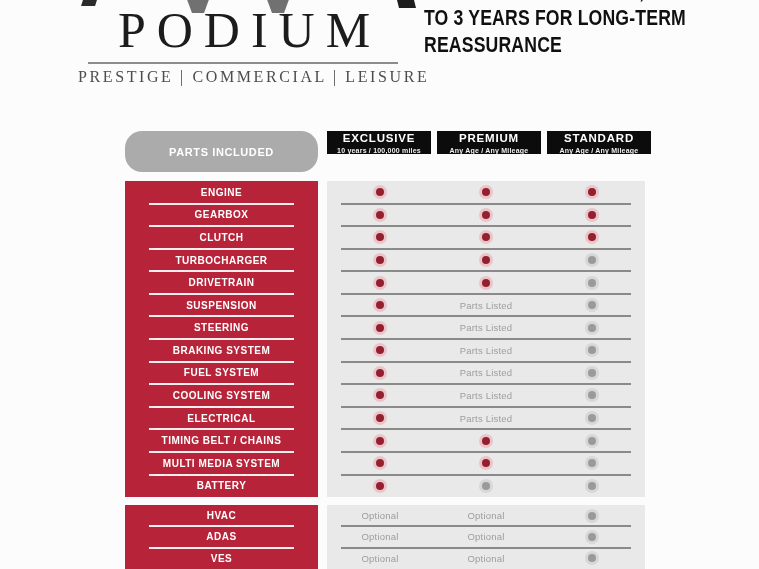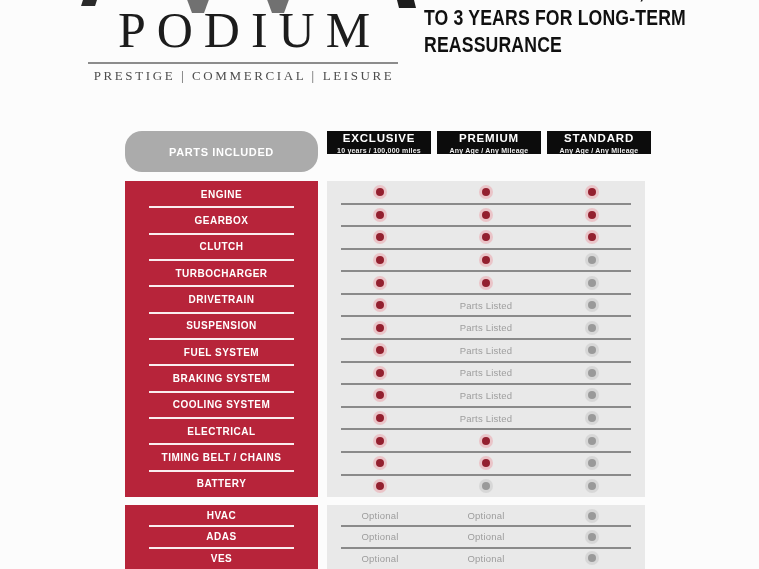--- a/index.html
+++ b/index.html
@@ -19,21 +19,21 @@
   .remnant.gray-b{left:175px;width:30px;height:13px;background:#717171;
     clip-path:polygon(14% 0,86% 0,70% 100%,30% 100%);}
   .logo-text{
     position:absolute;left:0;top:2px;width:312px;text-align:center;
     font-family:"Liberation Serif",serif;font-size:50px;line-height:56px;
     color:#1c1c1c;letter-spacing:11px;text-indent:11px;white-space:nowrap;
   }
   .logo-divider{position:absolute;left:0;top:62px;width:310px;height:2px;background:#8c8c8c;}
   .logo-tagline{
     position:absolute;left:-10px;top:68px;width:332px;text-align:center;
-    font-family:"Liberation Serif",serif;font-size:13px;color:#4d4d4d;
+    font-family:"Liberation Serif",serif;font-size:16px;color:#4d4d4d;
     letter-spacing:2.6px;white-space:nowrap;
   }
   .hero-heading{
     position:absolute;left:424px;top:-22px;width:420px;
     font-weight:bold;font-size:21.5px;line-height:27px;color:#101010;
     transform:scaleX(0.82);transform-origin:left top;
     letter-spacing:0.2px;white-space:nowrap;
   }
   
   .parts-header{
@@ -122,33 +122,39 @@
         <div class="part-row">
     <span class="part-label">TURBOCHARGER</span>
   </div>
         <div class="part-row">
     <span class="part-label">DRIVETRAIN</span>
   </div>
         <div class="part-row">
     <span class="part-label">SUSPENSION</span>
   </div>
         <div class="part-row">
+    <span class="part-label">STEERING</span>
+  </div>
+        <div class="part-row">
+    <span class="part-label">BRAKING SYSTEM</span>
+  </div>
+        <div class="part-row">
     <span class="part-label">FUEL SYSTEM</span>
   </div>
         <div class="part-row">
-    <span class="part-label">BRAKING SYSTEM</span>
-  </div>
-        <div class="part-row">
     <span class="part-label">COOLING SYSTEM</span>
   </div>
         <div class="part-row">
     <span class="part-label">ELECTRICAL</span>
   </div>
         <div class="part-row">
     <span class="part-label">TIMING BELT / CHAINS</span>
+  </div>
+        <div class="part-row">
+    <span class="part-label">MULTI MEDIA SYSTEM</span>
   </div>
         <div class="part-row">
     <span class="part-label">BATTERY</span>
   </div>
       </div>
     <div class="grid-col sec1">
         <div class="grid-row">
     <span class="cell">
             <span class="dot red"></span>
           </span>

